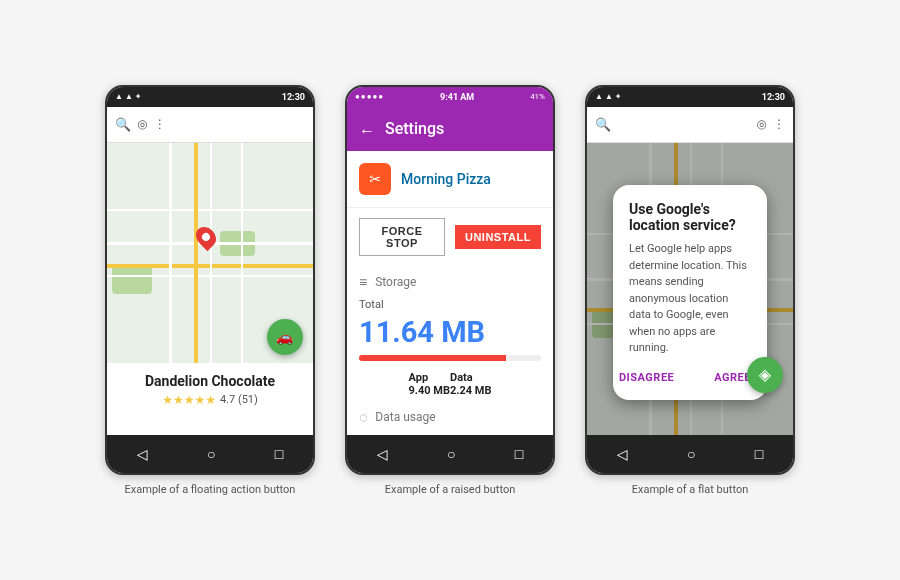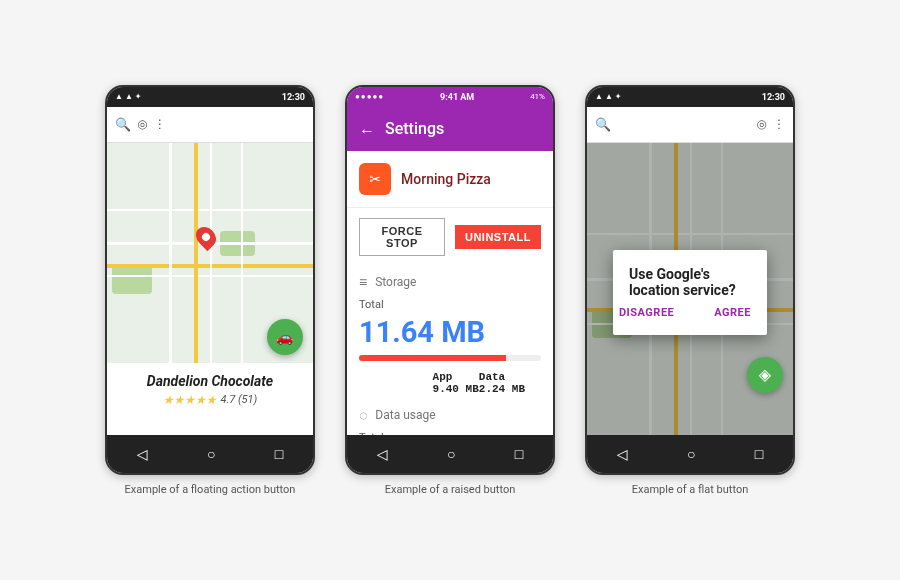--- a/index.html
+++ b/index.html
@@ -132,21 +132,20 @@
       display: flex;
       align-items: center;
       justify-content: center;
       box-shadow: 0 2px 6px rgba(0,0,0,0.3);
       color: #fff;
       font-size: 14px;
     }
     .p1-info {
       padding: 10px;
       background: #fff;
-      font-style: italic;
     }
     .p1-name {
       font-size: 14px;
       font-weight: bold;
       color: #222;
       text-align: center;
     }
     .p1-stars {
       display: flex;
       align-items: center;
@@ -208,21 +207,21 @@
       width: 32px;
       height: 32px;
       background: #ff5722;
       border-radius: 6px;
       display: flex;
       align-items: center;
       justify-content: center;
       color: #fff;
       font-size: 14px;
     }
-    .app-name { font-size: 14px; font-weight: 500; color: #7f1d1d; }
+    .app-name { font-size: 14px; font-weight: 500; color: #0369a1; }
     .p2-buttons {
       display: flex;
       align-items: center;
       padding: 10px 12px;
       gap: 10px;
     }
     .btn-force {
       border: 1px solid #aaa;
       background: #fff;
       color: #333;
@@ -257,23 +256,22 @@
       border-radius: 3px;
       overflow: hidden;
     }
     .storage-bar-fill {
       height: 100%;
       background: #f44336;
       width: 81%;
     }
     .storage-details {
       display: flex;
-      justify-content: flex-end;
-      padding: 4px 28px;
-      font-family: Liberation Mono, monospace;
+      justify-content: center;
+      padding: 4px 4px;
     }
     .storage-detail { font-size: 10px; color: #555; }
     .storage-detail span { display: block; font-weight: bold; color: #222; font-size: 11px; }
     .btn-clear {
       border: 1px solid #aaa;
       background: #fff;
       color: #333;
       font-size: 11px;
       font-weight: bold;
       padding: 6px 10px;
@@ -313,21 +311,21 @@
     .dialog-overlay {
       position: absolute;
       top: 0; left: 0; right: 0; bottom: 0;
       background: rgba(0,0,0,0.3);
       display: flex;
       align-items: center;
       justify-content: center;
     }
     .dialog {
       background: #fff;
-      border-radius: 2px;
+      border-radius: 16px;
       width: 154px;
       padding: 16px;
       box-shadow: 0 4px 16px rgba(0,0,0,0.4);
     }
     .dialog-title {
       font-size: 14px;
       font-weight: bold;
       color: #222;
       margin-bottom: 8px;
     }
@@ -538,20 +536,21 @@
           <div class="road h4"></div>
           <div class="road v1"></div>
           <div class="road v2"></div>
           <div class="road v3"></div>
           <div class="road v4"></div>
         </div>
 
         <div class="dialog-overlay">
           <div class="dialog">
             <div class="dialog-title">Use Google's location service?</div>
+            <div class="dialog-body">Let Google help apps determine location. This means sending anonymous location data to Google, even when no apps are running.</div>
             <div class="dialog-actions">
               <span class="dlg-btn">DISAGREE</span>
               <span class="dlg-btn">AGREE</span>
             </div>
           </div>
         </div>
 
         <div class="fab3">
           <span style="font-size:16px;">◈</span>
         </div>

